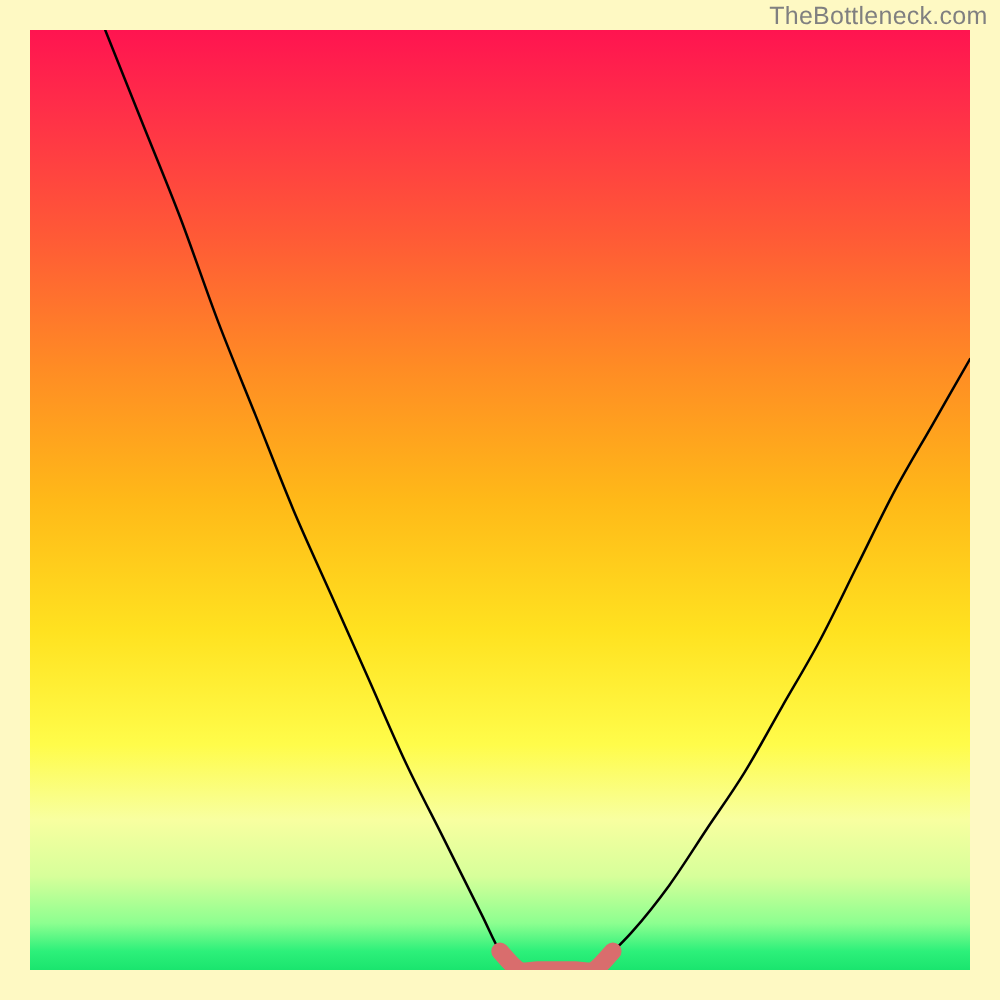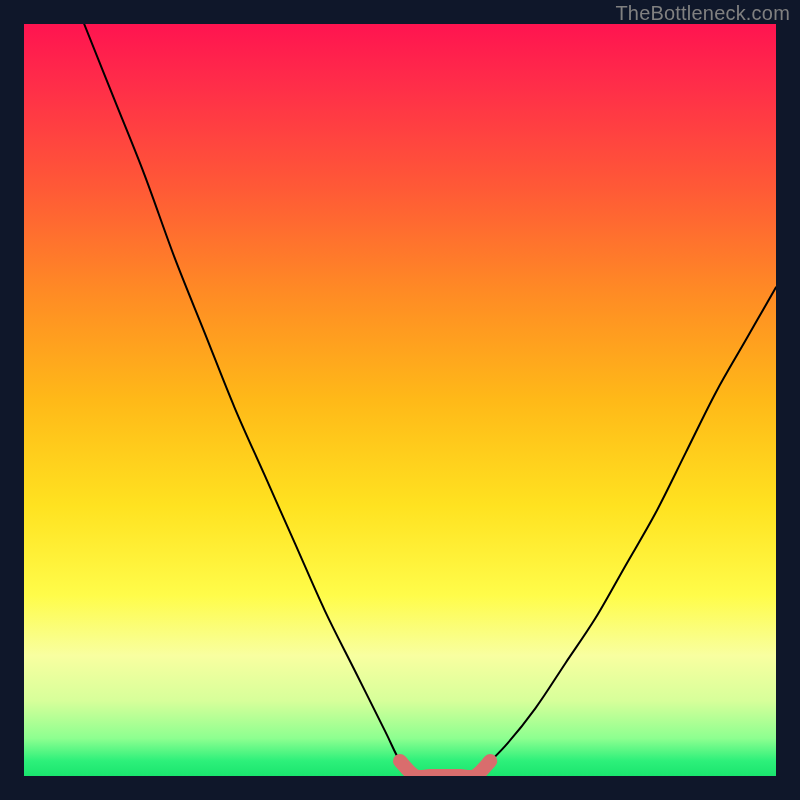--- a/index.html
+++ b/index.html
@@ -8,21 +8,21 @@
     width: 800px;
     height: 800px;
     background: #000;
     overflow: hidden;
     font-family: Arial, Helvetica, sans-serif;
   }
   .stage {
     position: relative;
     width: 800px;
     height: 800px;
-    background: #0f172a;
+    background: #fef9c3;
   }
   .plot-area {
     position: absolute;
     left: 24px;
     top: 24px;
     width: 752px;
     height: 752px;
     overflow: hidden;
   }
   .gradient-bg {

